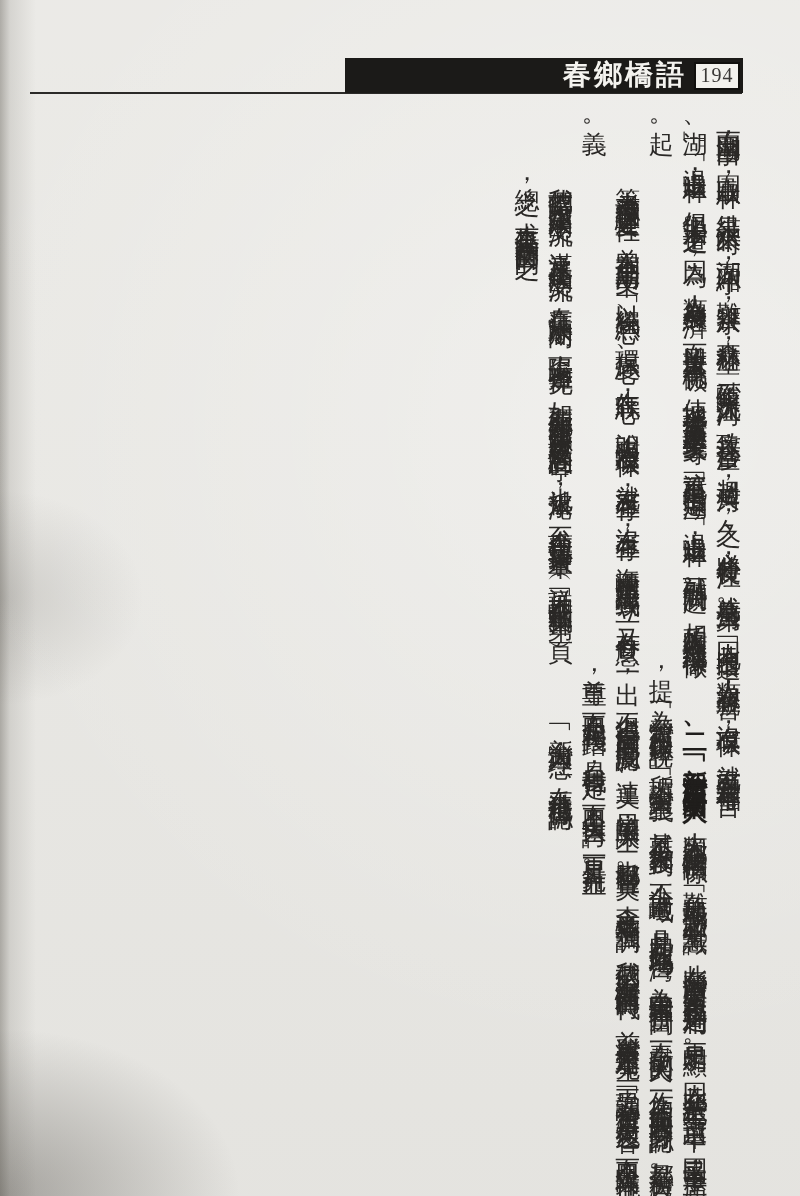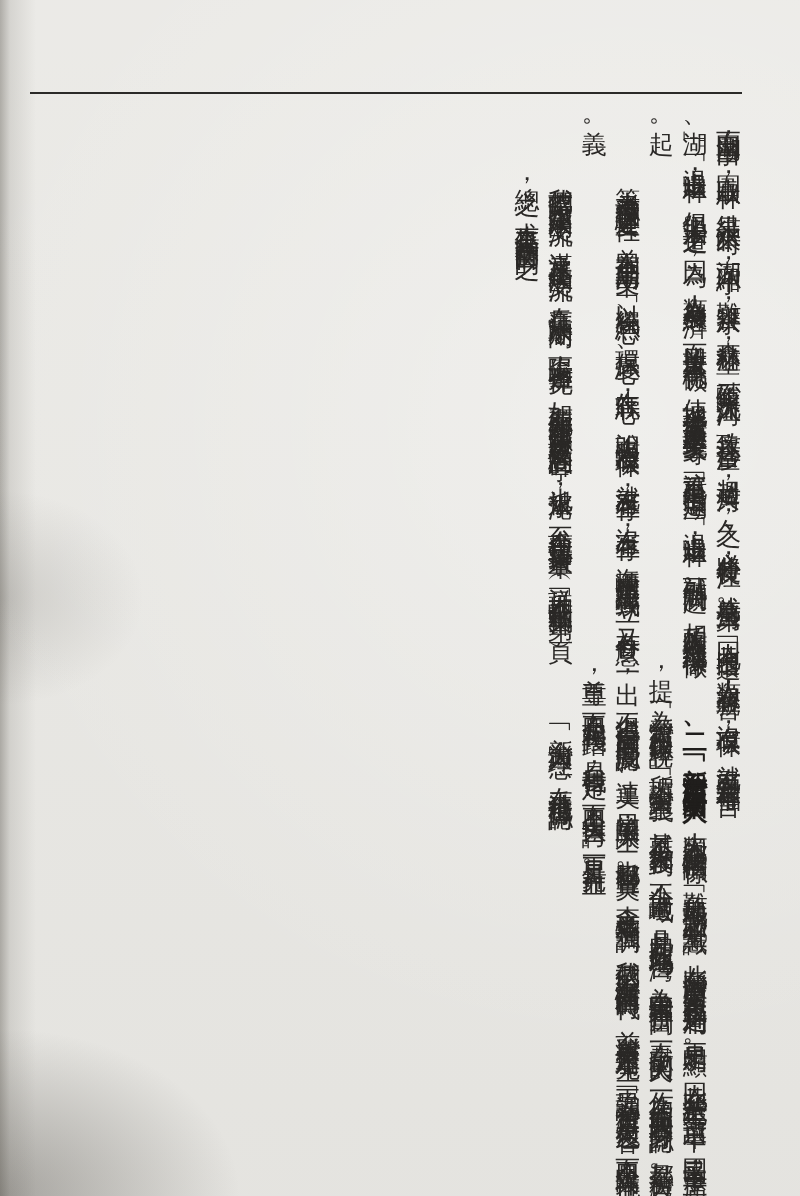--- a/index.html
+++ b/index.html
@@ -55,20 +55,26 @@
   .vtext p.indent{text-indent:56px;}
   .vtext strong{font-weight:700;color:#201e1c;}
 </style>
 </head>
 <body>
 
 <div class="page">
 
   <div class="rule"></div>
 
+  <div class="titlebar">
+    <span class="book-title">春鄉橋語</span>
+    <span class="page-num-box">
+      <span class="page-num">194</span>
+    </span>
+  </div>
 
   <div class="vtext sec-top">
     <p>而圍湖爭田，圍山取林，結果洪水來時，湖面縮小，難容洪水，森林濫墾，砂石隨水流入江河，致長江含沙量，超過黃河，久之，必將使長江，成為黃河第二。因此「退田還湖」、「退山還林」，但仍非治本之道。因為，人類為發展經濟，而排放大量二氧化碳，使地球發生溫室效應及聖嬰現象等，這就不是「退田還湖」、「退山還林」，就可解決問題。相反的人類應從地球環保做起。</p>
     <p class="indent">筆者為強調環保之重要性，曾在本刊上期同文中，以「統獨焦心、環保憂心、生存耽心」，說明人類沒有環保，就沒有生存，沒有生存，海峽兩岸無論統一或獨立，又有什麼意義。</p>
     <p class="indent">我們棗陽白水是漢水的支流，漢水又是長江的支流，在長江洪水期間，棗陽亦難倖免，如顏嘉德鄉親在白水源所建數公尺高的碑亭，也被水淹，至今在頂端還掛著水草。（詳見本期「活動集錦」第D頁）</p>
     <p class="indent">總之，求生存是人類奮鬥的目的之一，</p>
   </div>
 
   <div class="vtext sec-bottom">
     <p>人類沒有親善，沒有環保，就沒有安定和幸福可言！</p>

